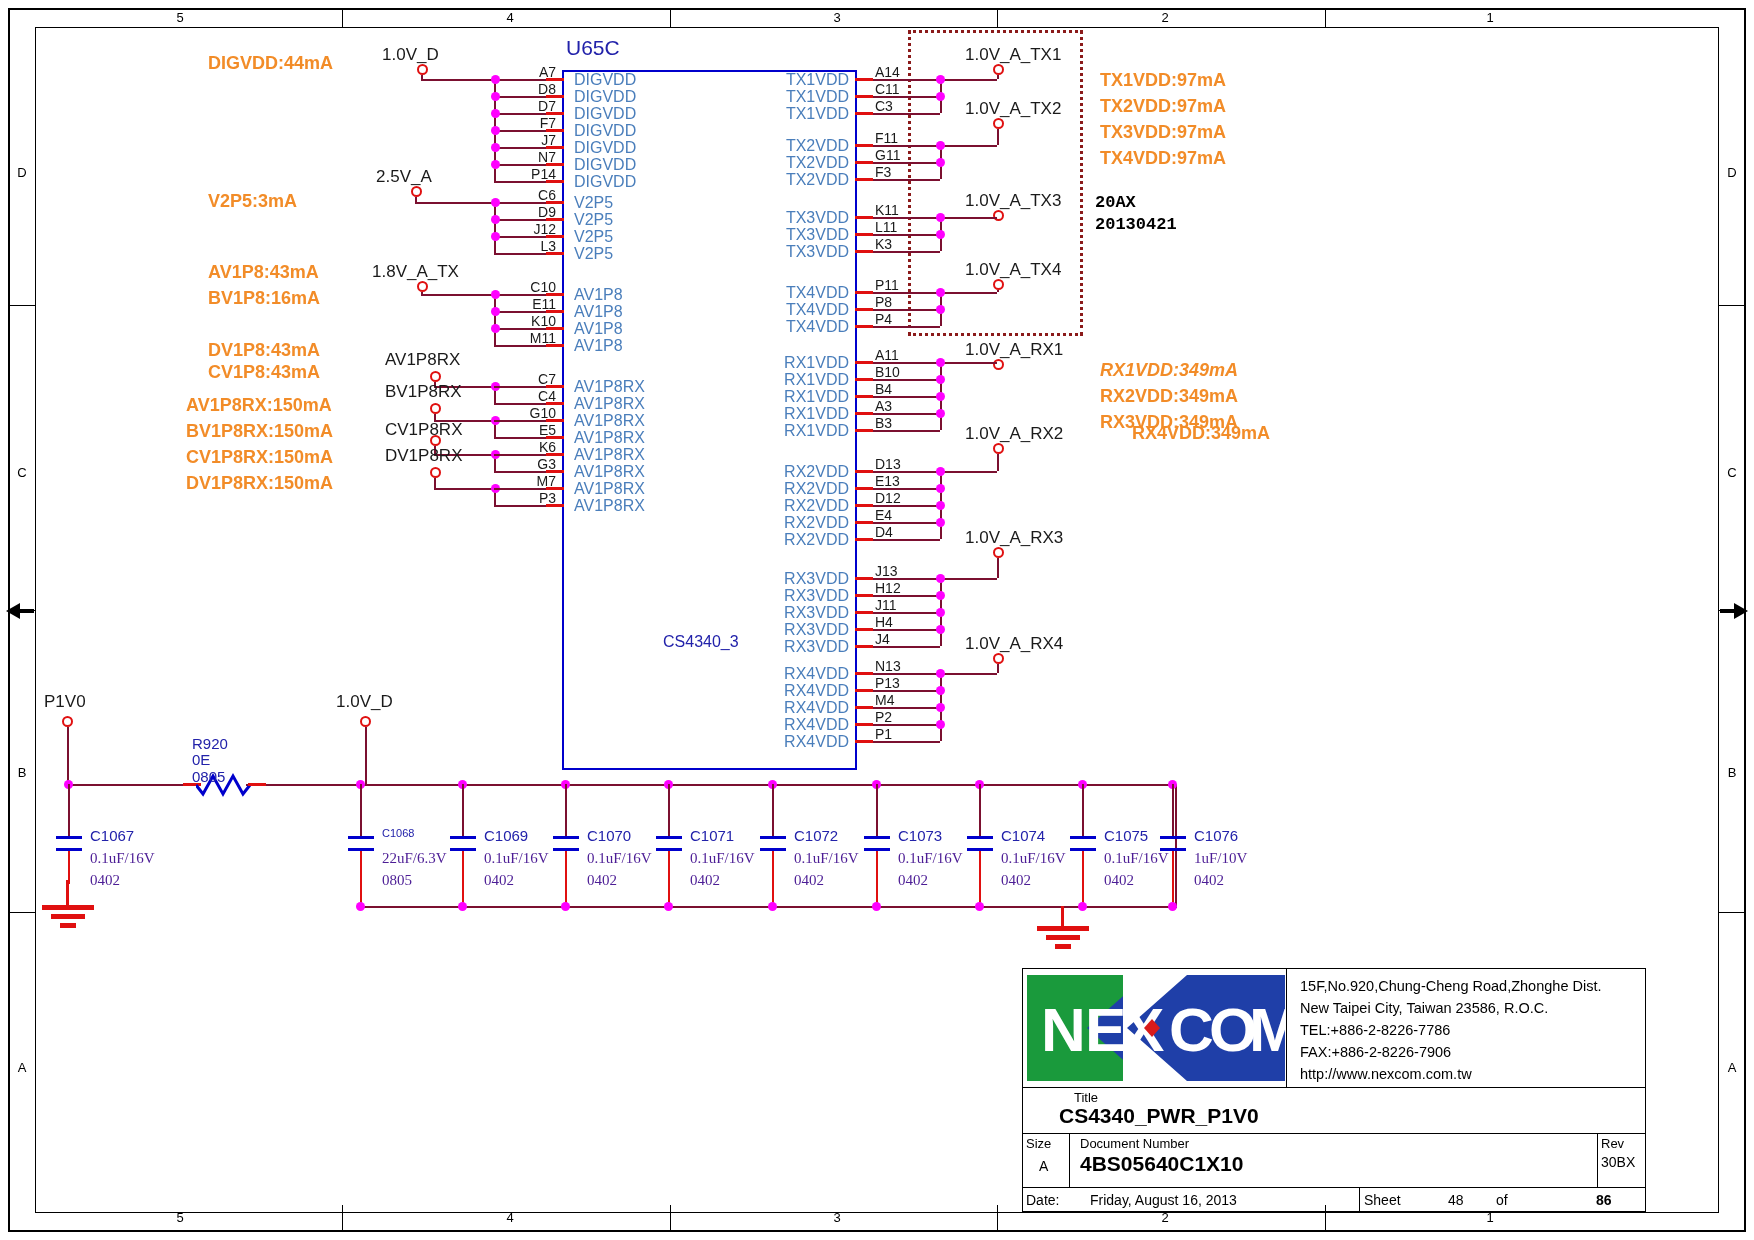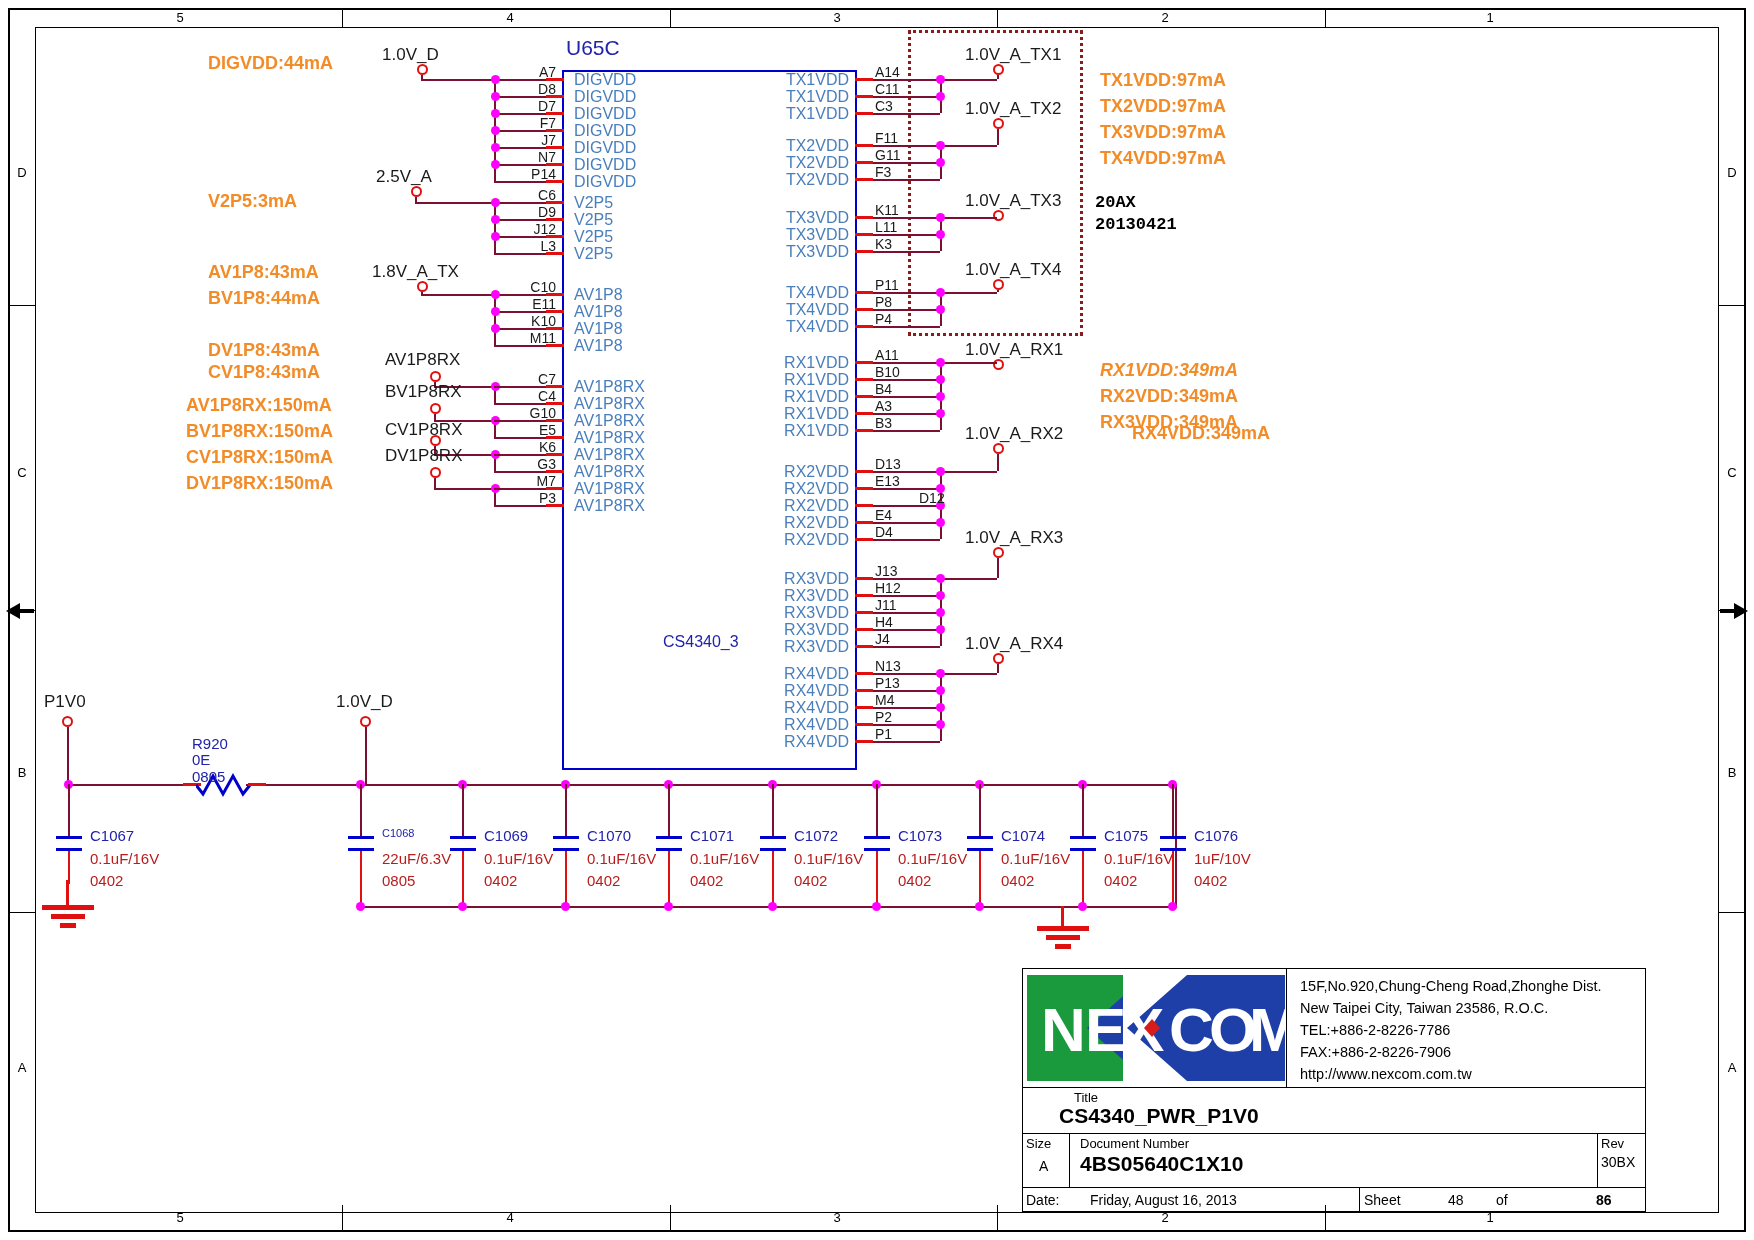--- a/index.html
+++ b/index.html
@@ -10,21 +10,21 @@
   
   #sheet-frame{left:8px;top:8px;width:1738px;height:1224px;border:2px solid #000;box-sizing:border-box;}
   #sheet-inner{left:35px;top:27px;width:1684px;height:1186px;border:1px solid #000;box-sizing:border-box;}
   .zone-lbl{font-size:13px;color:#000;text-align:center;width:20px;}
   .zone-tick{background:#000;}
   .pin-num{font-size:14px;color:#1a1a1a;white-space:nowrap;}
   .pin-name{font-size:16px;color:#4a7ebb;white-space:nowrap;font-weight:400;}
   .net-lbl{font-size:17px;color:#1a1a1a;white-space:nowrap;}
   .orange{color:#F28C28;font-weight:bold;font-size:18px;white-space:nowrap;}
   .blue-lbl{font-size:17px;color:#2222aa;white-space:nowrap;}
-  .blk{font-size:15px;color:#b91c1c;white-space:nowrap;}
+  .blk{font-size:15px;color:#4c1d95;white-space:nowrap;font-family:Liberation Serif, serif;}
   .mono20ax{font-family:"Liberation Mono","DejaVu Sans Mono",monospace;font-size:17px;font-weight:bold;color:#000;white-space:nowrap;}
   
   .wire-h{background:#7B1030;height:2px;}
   .wire-v{background:#7B1030;width:2px;}
   .pinstub{background:#E01010;height:3px;}
   .junction{width:9px;height:9px;background:#FF00FF;border-radius:50%;}
   .port-circle{width:11px;height:11px;border:2px solid #E01010;border-radius:50%;background:#fff;box-sizing:border-box;}
   .ic-body{border:2px solid #0000CC;background:transparent;box-sizing:border-box;}
   .dashed-box{border:3px dotted #8B1A1A;box-sizing:border-box;}
   
@@ -89,21 +89,21 @@
     <rect x="0" y="9" width="14" height="4" fill="#000"></rect>
   </svg>
 
 <div class="abs ic-body" style="left:562px;top:70px;width:295px;height:700px;"></div>
 <div class="abs blue-lbl" style="left:566px;top:36px;font-size:21px;">U65C</div>
 <div class="abs blue-lbl" style="left:663px;top:633px;font-size:16px;">CS4340_3</div>
 
 <div class="abs orange" style="left:208px;top:53px;">DIGVDD:44mA</div>
 <div class="abs orange" style="left:208px;top:191px;">V2P5:3mA</div>
 <div class="abs orange" style="left:208px;top:262px;">AV1P8:43mA</div>
-<div class="abs orange" style="left:208px;top:288px;">BV1P8:44mA</div>
+<div class="abs orange" style="left:208px;top:288px;">BV1P8:16mA</div>
 <div class="abs orange" style="left:208px;top:314px;margin-top:48px;">CV1P8:43mA</div>
 <div class="abs orange" style="left:208px;top:340px;">DV1P8:43mA</div>
 <div class="abs orange" style="left:186px;top:395px;">AV1P8RX:150mA</div>
 <div class="abs orange" style="left:186px;top:421px;">BV1P8RX:150mA</div>
 <div class="abs orange" style="left:186px;top:447px;">CV1P8RX:150mA</div>
 <div class="abs orange" style="left:186px;top:473px;">DV1P8RX:150mA</div>
 
 <div class="abs orange" style="left:1100px;top:70px;">TX1VDD:97mA</div>
 <div class="abs orange" style="left:1100px;top:96px;">TX2VDD:97mA</div>
 <div class="abs orange" style="left:1100px;top:122px;">TX3VDD:97mA</div>
@@ -381,21 +381,21 @@
     <div class="abs pin-num" style="left:875px;top:456px;">D13</div>
     <div class="abs pin-name" style="left:727px;top:463px;width:122px;text-align:right;">RX2VDD</div>
     <div class="abs wire-h" style="left:871px;top:488px;width:69px;"></div>
     <div class="abs pinstub" style="left:855px;top:487px;width:18px;"></div>
     <div class="abs junction" style="left:936px;top:484px;"></div>
     <div class="abs pin-num" style="left:875px;top:473px;">E13</div>
     <div class="abs pin-name" style="left:727px;top:480px;width:122px;text-align:right;">RX2VDD</div>
     <div class="abs wire-h" style="left:871px;top:505px;width:69px;"></div>
     <div class="abs pinstub" style="left:855px;top:504px;width:18px;"></div>
     <div class="abs junction" style="left:936px;top:501px;"></div>
-    <div class="abs pin-num" style="left:875px;top:490px;margin-left:44px;">D12</div>
+    <div class="abs pin-num" style="left:875px;top:490px;">D12</div>
     <div class="abs pin-name" style="left:727px;top:497px;width:122px;text-align:right;">RX2VDD</div>
     <div class="abs wire-h" style="left:871px;top:522px;width:69px;"></div>
     <div class="abs pinstub" style="left:855px;top:521px;width:18px;"></div>
     <div class="abs junction" style="left:936px;top:518px;"></div>
     <div class="abs pin-num" style="left:875px;top:507px;">E4</div>
     <div class="abs pin-name" style="left:727px;top:514px;width:122px;text-align:right;">RX2VDD</div>
     <div class="abs wire-h" style="left:871px;top:539px;width:69px;"></div>
     <div class="abs pinstub" style="left:855px;top:538px;width:18px;"></div>
     <div class="abs pin-num" style="left:875px;top:524px;">D4</div>
     <div class="abs pin-name" style="left:727px;top:531px;width:122px;text-align:right;">RX2VDD</div>

